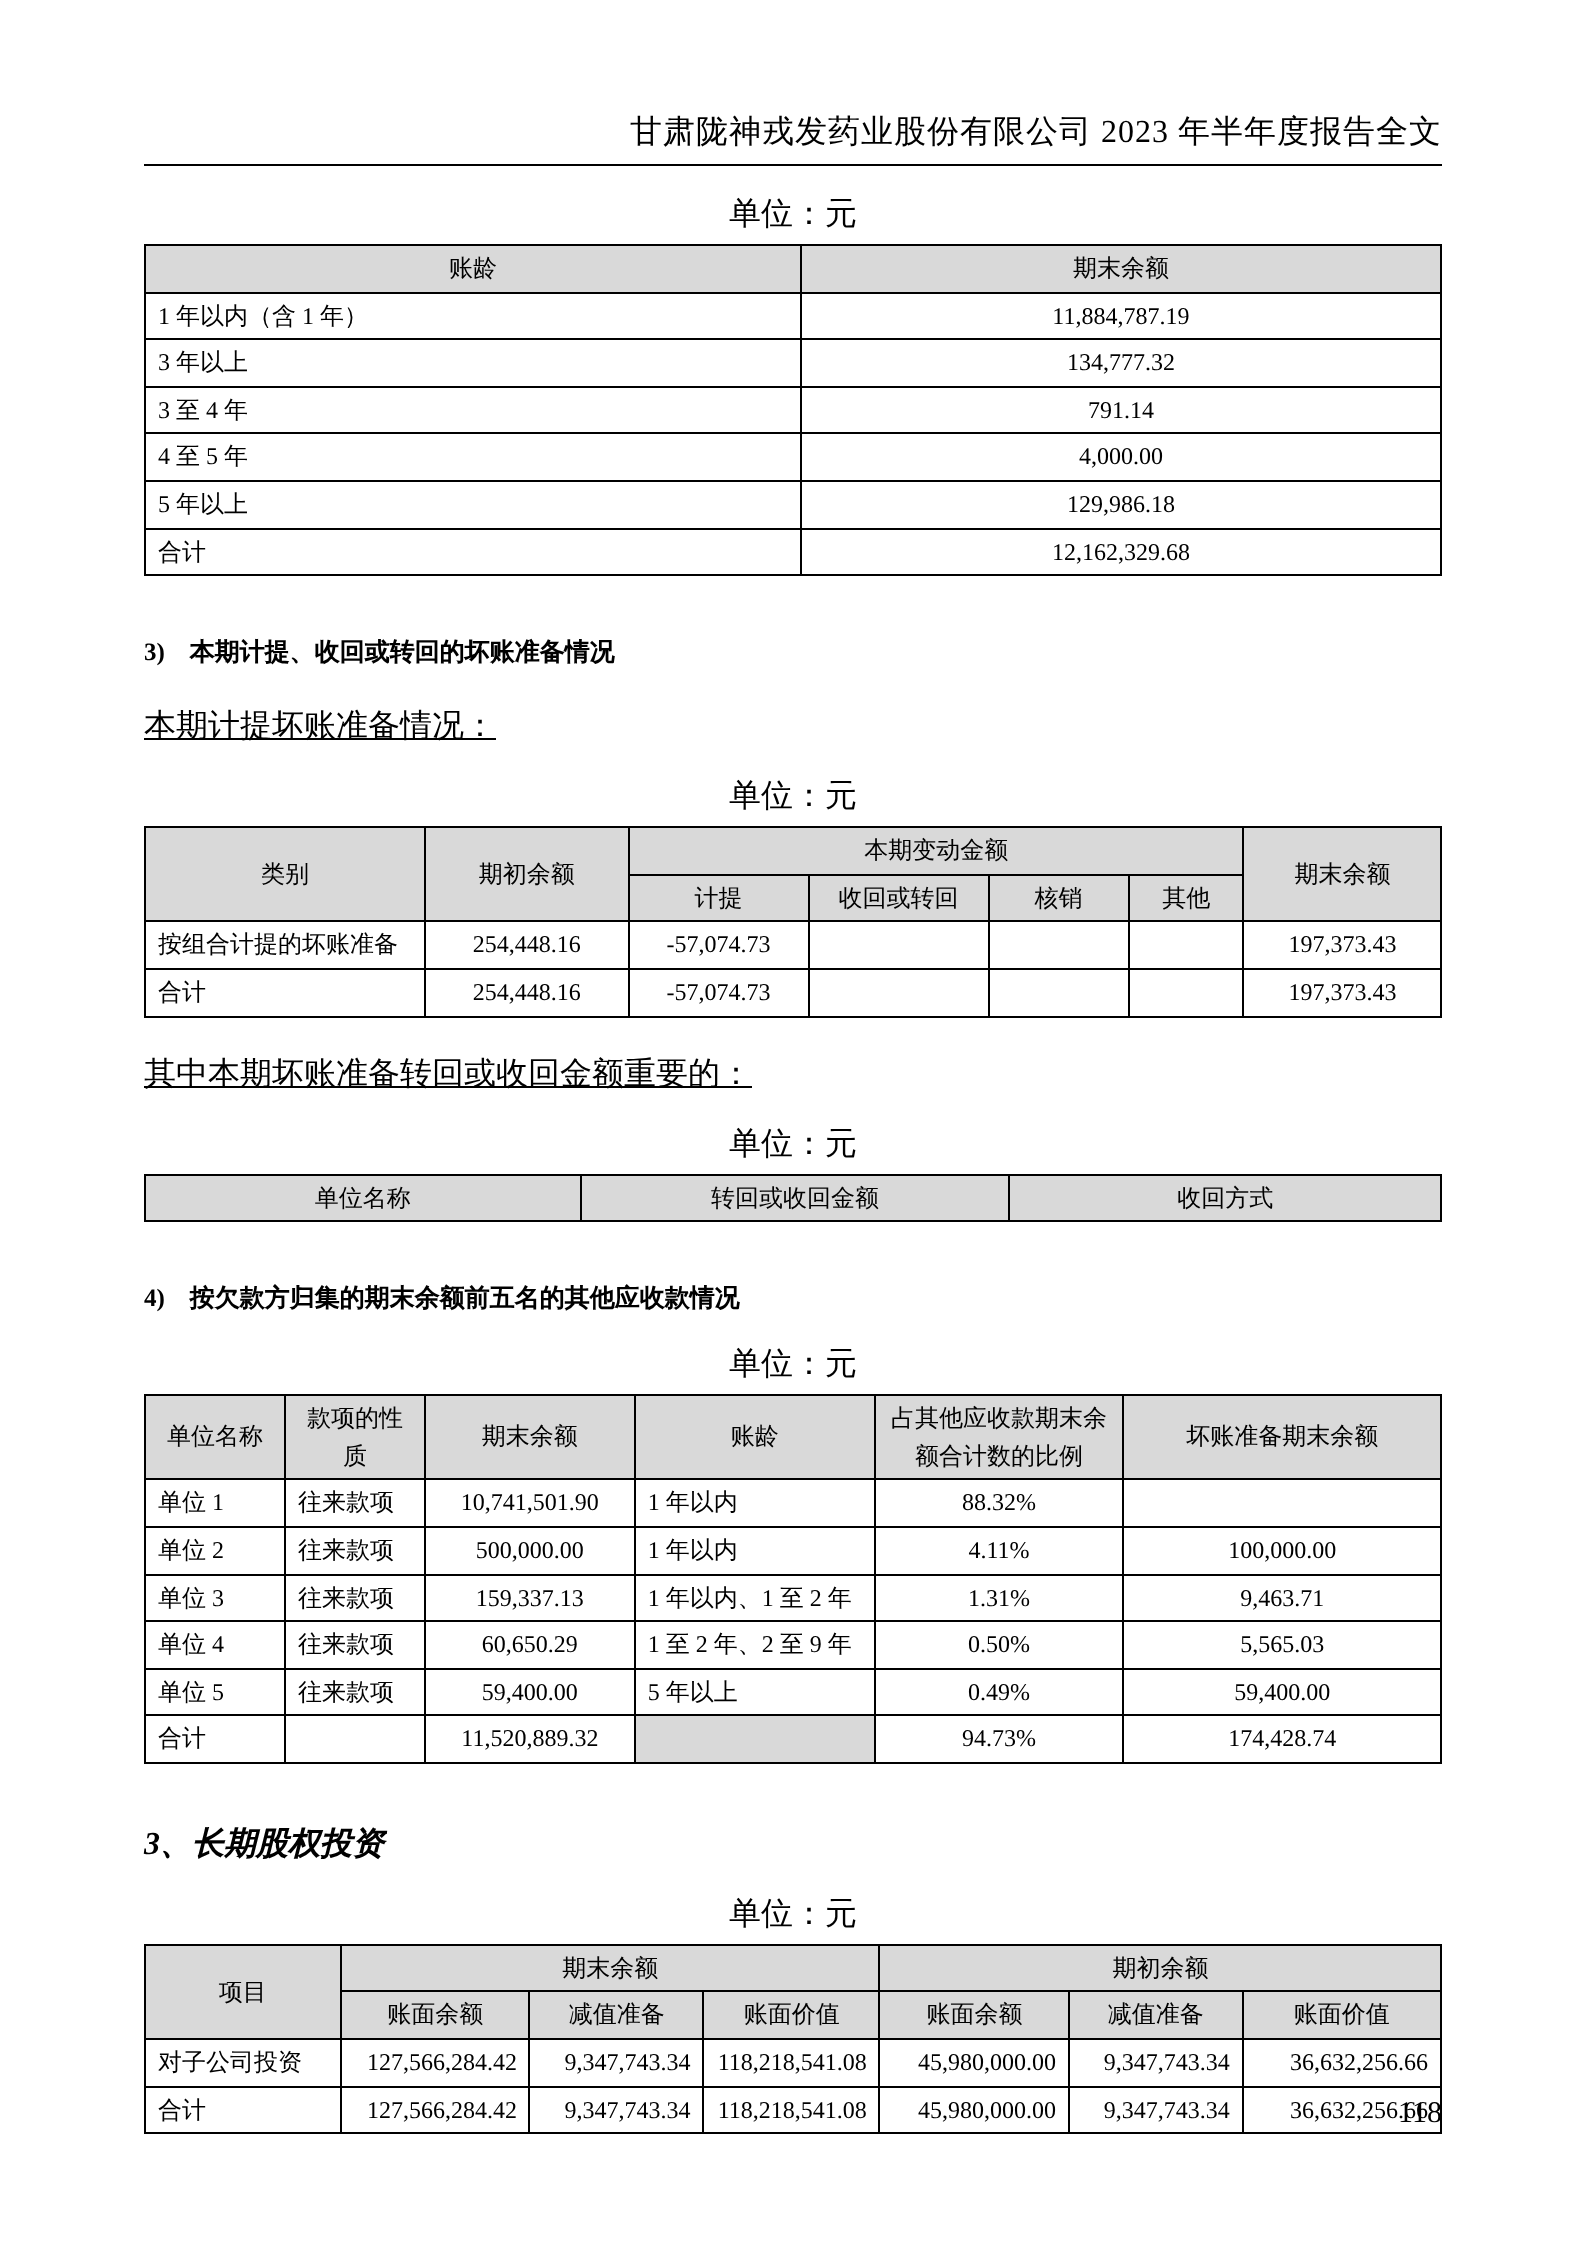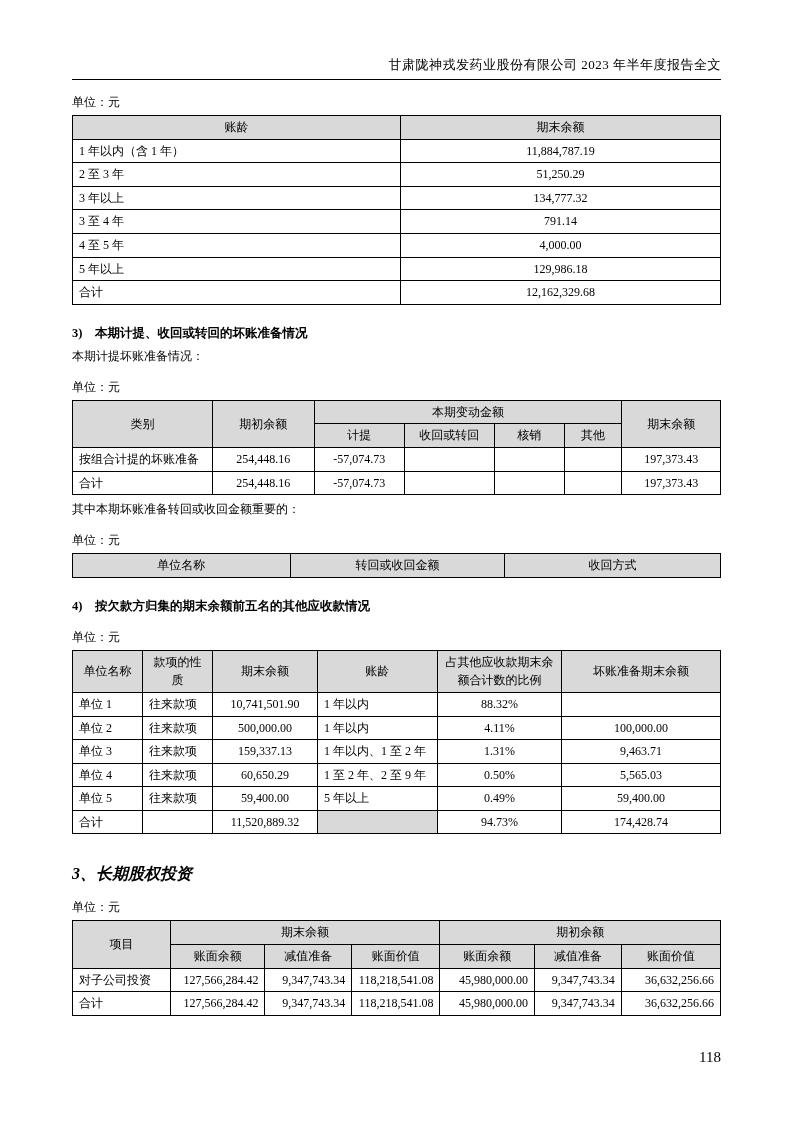--- a/index.html
+++ b/index.html
@@ -3,40 +3,40 @@
 <meta charset="utf-8">
 <style>
   * { margin:0; padding:0; box-sizing:border-box; }
   html,body { background:#888; }
   body { font-family:"Liberation Serif","DejaVu Serif",serif; color:#000; }
   .page {
     position:relative; width:793px; height:1122px; margin:0 auto;
     background:#fff; padding:56px 72px 0 72px; overflow:hidden;
   }
   .doc-header {
-    text-align:right; font-size:13px; padding-bottom:5px;
+    text-align:right; font-size:16px; padding-bottom:5px;
     border-bottom:1px solid #000; letter-spacing:0.5px;
   }
-  .unit { text-align:left; font-size:12px; margin:14px 0 4px 0; }
+  .unit { text-align:center; font-size:16px; margin:14px 0 4px 0; }
   table.tbl {
     width:100%; border-collapse:collapse; table-layout:fixed; font-size:12px;padding-left:20px;
   }
   table.tbl th, table.tbl td {
     border:1px solid #000; padding:2px 6px; line-height:1.55;
     font-weight:normal; vertical-align:middle; overflow:hidden;
   }
   table.tbl th { background:var(--table_header_bg,#d9d9d9); text-align:center; }
   td.lbl { text-align:left; }
   td.num { text-align:center; }
   td.wrapnum { text-align:right; word-break:break-all; }
   td.indent { padding-left:36px; }
   td.shaded { background:var(--table_header_bg,#d9d9d9); }
-  .sec-heading { font-size:12.5px; font-weight:bold; margin-top:20px; }
+  .sec-heading { font-size:12.5px; font-weight:bold; margin-top:30px; }
   .sub-heading { font-size:16px; font-weight:bold; margin-top:30px;font-style:italic; }
-  .body-text { font-size:12px; margin-top:6px; }
+  .body-text { font-size:16px; margin-top:18px;text-decoration:underline; }
   .page-number { position:absolute; right:72px; bottom:56px; font-size:15px; }
 </style>
 </head>
 <body>
 
 <div class="page">
 
   <div class="doc-header">甘肃陇神戎发药业股份有限公司 2023 年半年度报告全文</div>
 
   <div class="unit">单位：元</div>
@@ -47,24 +47,20 @@
         <col>
       </colgroup>
     <tbody>
         <tr>
       <th>账龄</th>
       <th>期末余额</th>
     </tr>
     <tr>
       <td class="lbl">1 年以内（含 1 年）</td>
       <td class="num">11,884,787.19</td>
-    </tr>
-    <tr>
-      <td class="lbl">2 至 3 年</td>
-      <td class="num">51,250.29</td>
     </tr>
     <tr>
       <td class="lbl">3 年以上</td>
       <td class="num">134,777.32</td>
     </tr>
     <tr>
       <td class="lbl indent">3 至 4 年</td>
       <td class="num">791.14</td>
     </tr>
     <tr>

